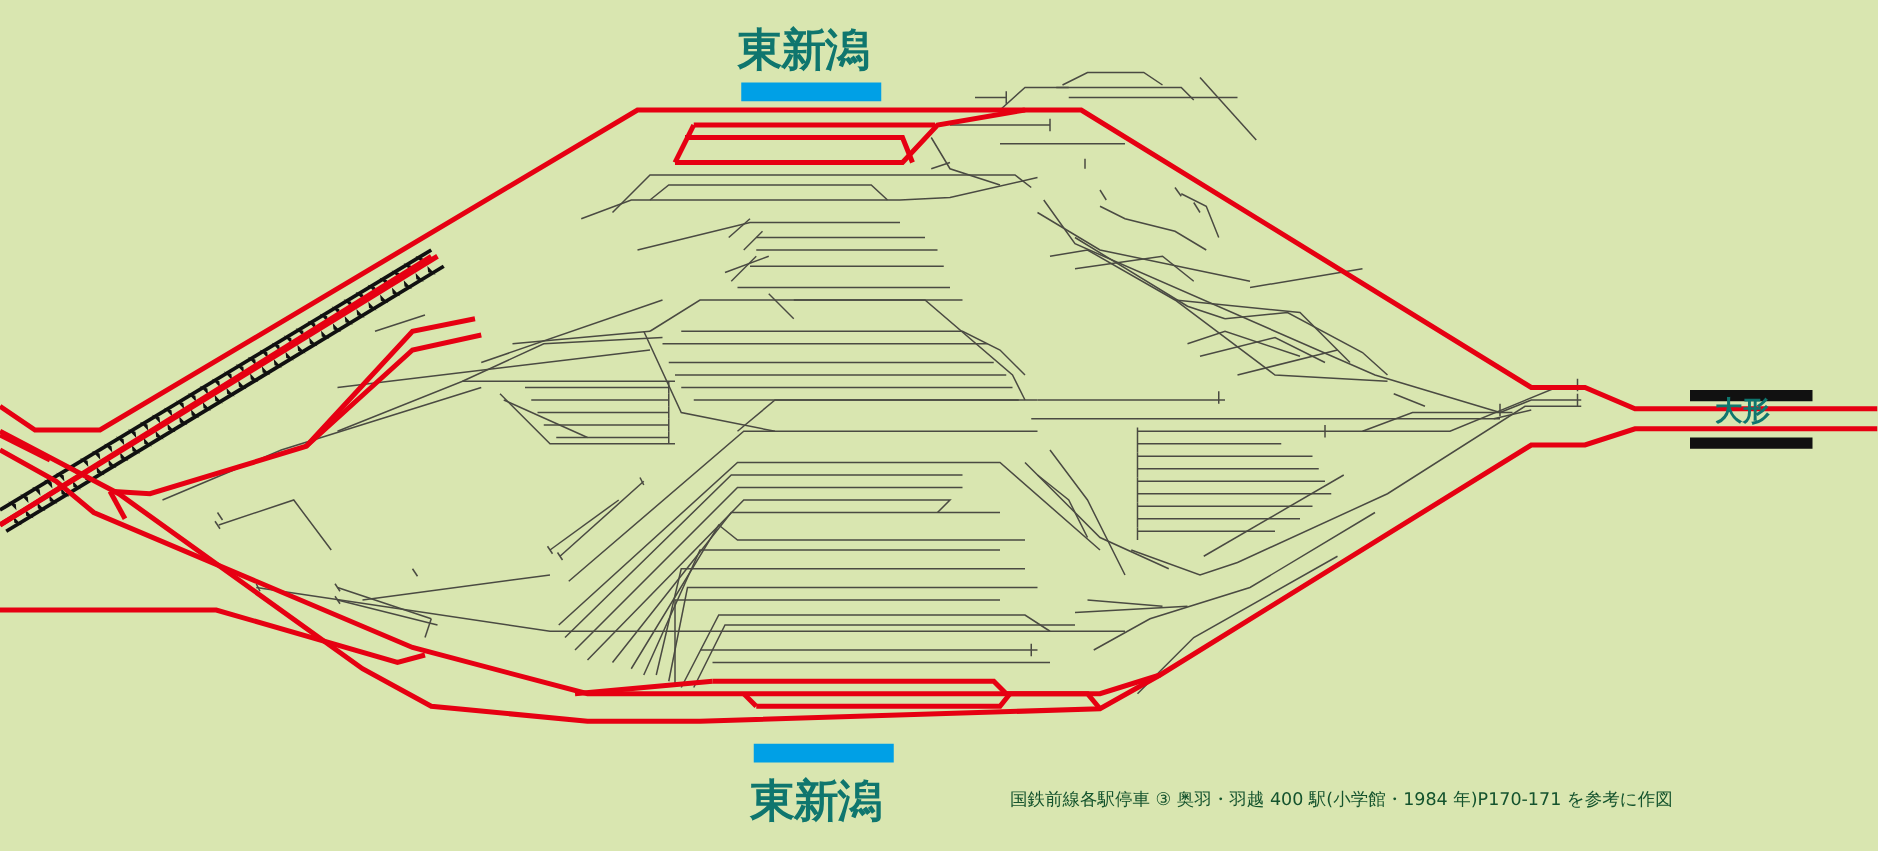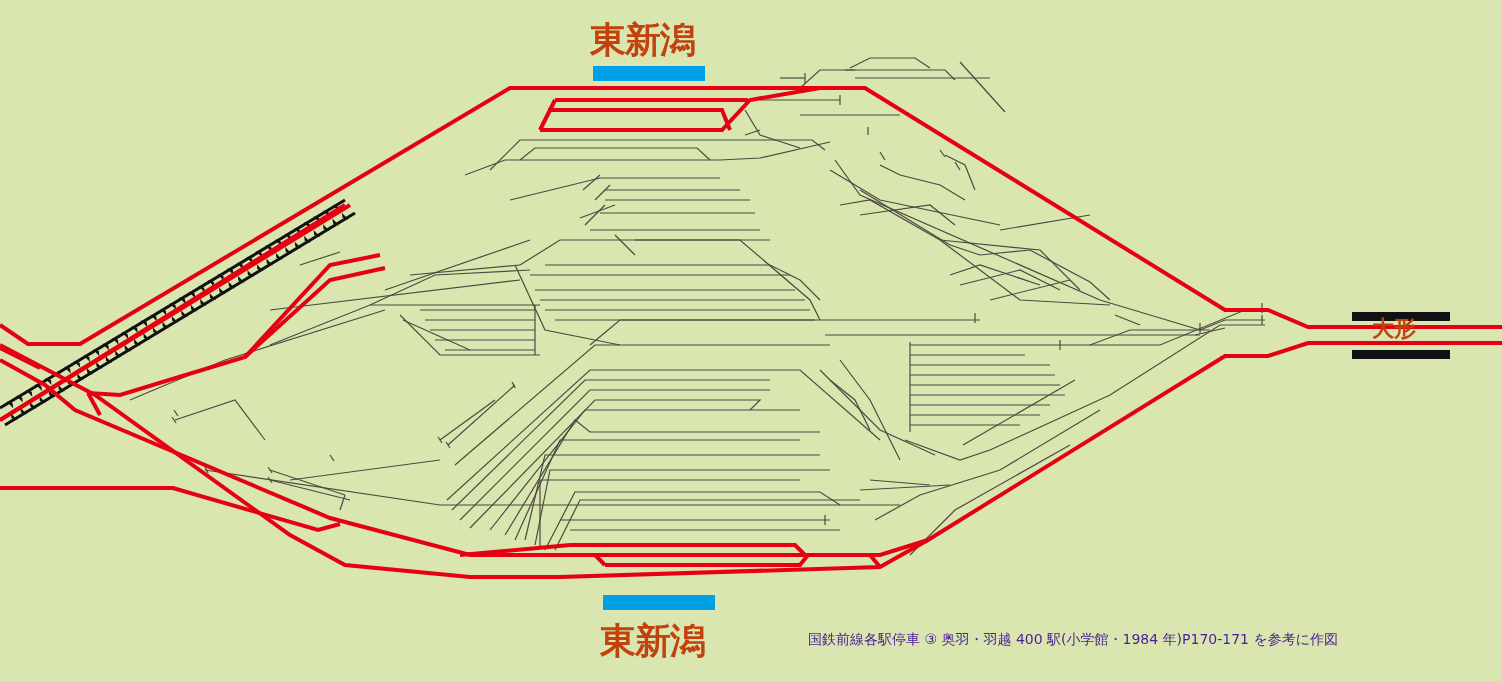--- a/index.html
+++ b/index.html
@@ -1,23 +1,23 @@
 <!DOCTYPE html>
 <html><head>
 <meta charset="utf-8">
 <style>
   html,body{margin:0;padding:0;}
   body{width:1502px;height:681px;background:#d9e6b0;overflow:hidden;position:relative;font-family:"DejaVu Sans","Liberation Sans",sans-serif;}
   #map{position:absolute;left:0;top:0;width:1502px;height:681px;}
-  .label{position:absolute;color:#c2410c;font-weight:bold;white-space:nowrap;font-family:Liberation Mono, monospace;}
+  .label{position:absolute;color:#0f766e;font-weight:bold;white-space:nowrap;font-family:Liberation Mono, monospace;}
   .station-top{left:590px;top:16px;font-size:36px;letter-spacing:-1px;}
   .station-bottom{left:600px;top:617px;font-size:36px;letter-spacing:-1px;}
   .station-right{left:1372px;top:270px;font-size:22px;margin-top:44px;}
   .platform{position:absolute;}
-  .caption{position:absolute;left:808px;top:631px;font-size:14px;color:#4c1d95;white-space:nowrap;}
+  .caption{position:absolute;left:808px;top:631px;font-size:14px;color:#14532d;white-space:nowrap;}
 </style>
 </head>
 <body>
 
 <svg id="map" viewBox="0 0 1502 681" xmlns="http://www.w3.org/2000/svg">
   <g id="yard-layer" fill="none" stroke="#4a4a42" stroke-width="1.2">
       <path d="M490,170 L520,140 L812,140 L825,150"></path>
       <path d="M520,160 L535,148 L697,148 L710,160"></path>
       <path d="M465,175 L505,160 L720,160 L760,158 L830,142"></path>
       <path d="M510,200 L600,178 L720,178"></path>

